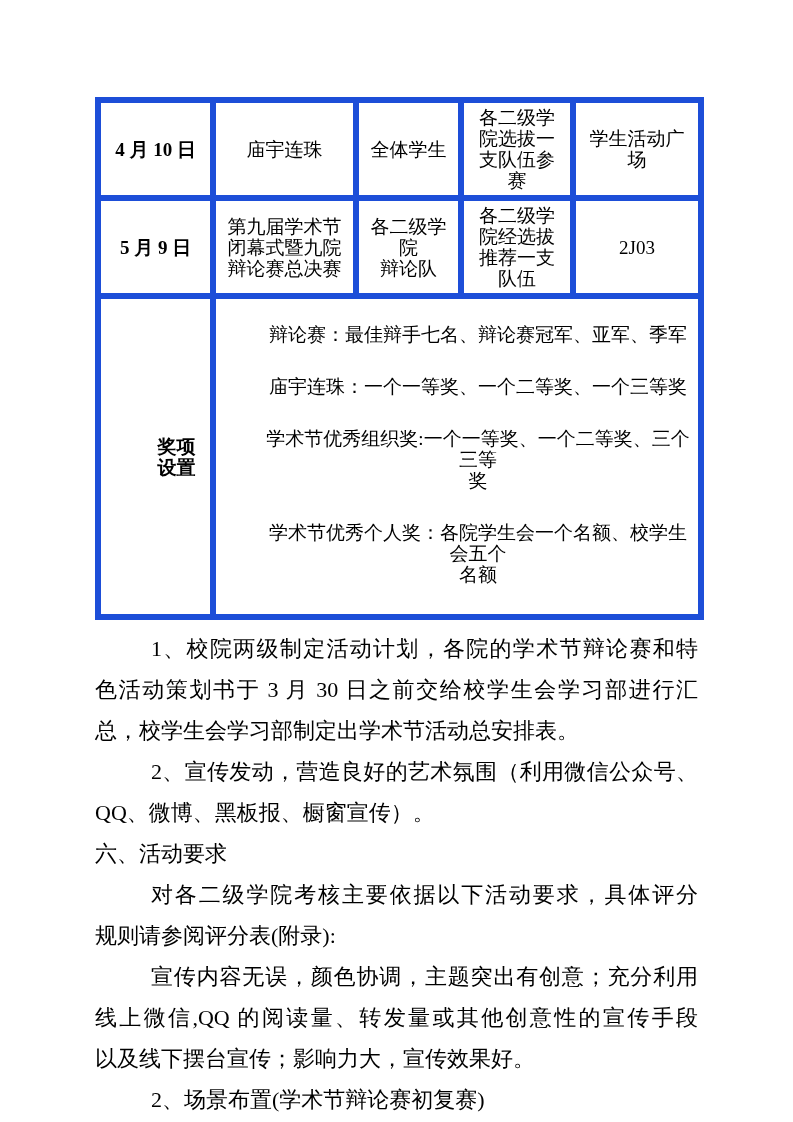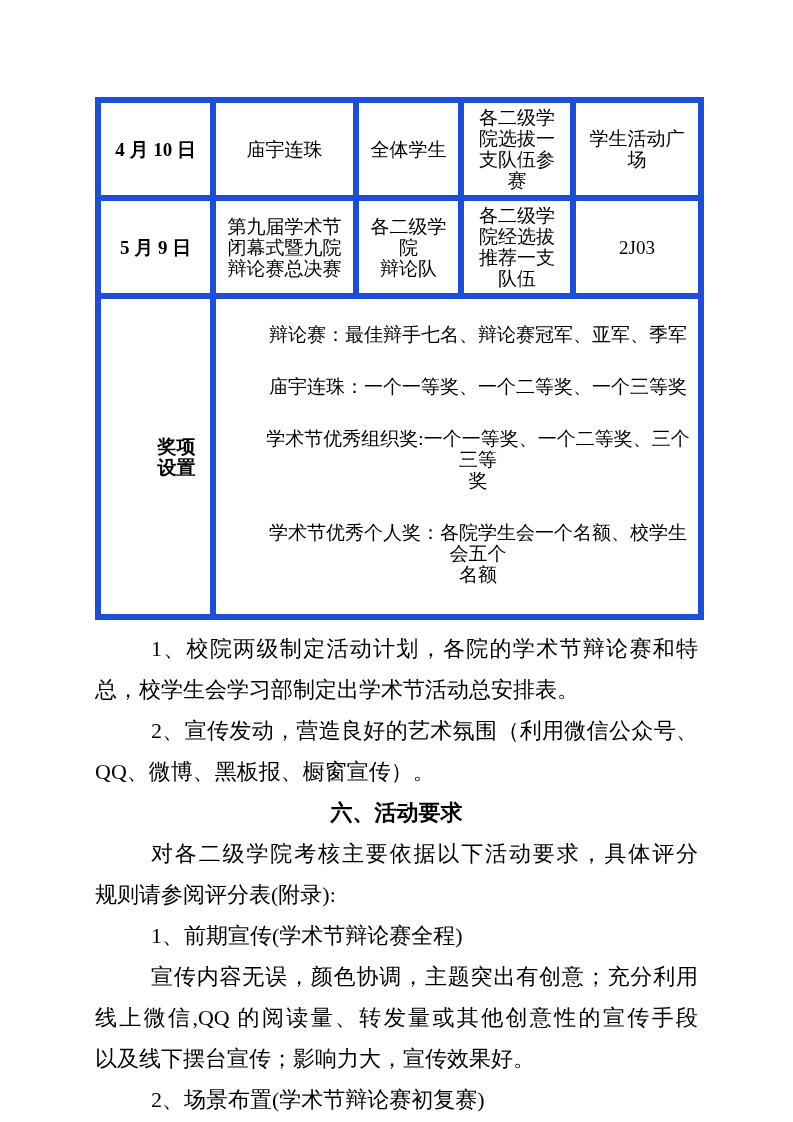--- a/index.html
+++ b/index.html
@@ -41,21 +41,21 @@
   .award-item:last-child { margin-bottom:4px; }
   .bodytext { margin-top:8px; font-size:22px; }
   .line {
     height:41px;
     line-height:41px;
     white-space:nowrap;
     overflow:visible;
   }
   .line.indent { padding-left:56px; }
   .line.justify { text-align:justify; text-align-last:justify; }
-  .line.heading { font-weight:bold;text-align:center; }
+  .line.heading { font-weight:normal; }
 </style>
 </head>
 <body>
 
 <div class="page">
   <div class="content">
 
     <table class="doc-table">
       <colgroup>
         <col style="width:115px">
@@ -97,27 +97,27 @@
 奖</div>
             <div class="award-item">学术节优秀个人奖：各院学生会一个名额、校学生会五个
 名额</div>
           </td>
         </tr>
       </tbody>
     </table>
 
     <div class="bodytext">
       <div class="line indent justify">1、校院两级制定活动计划，各院的学术节辩论赛和特</div>
+      <div class="line justify">色活动策划书于 3 月 30 日之前交给校学生会学习部进行汇</div>
       <div class="line">总，校学生会学习部制定出学术节活动总安排表。</div>
       <div class="line indent justify">2、宣传发动，营造良好的艺术氛围（利用微信公众号、</div>
       <div class="line">QQ、微博、黑板报、橱窗宣传）。</div>
       <div class="line heading">六、活动要求</div>
       <div class="line indent justify">对各二级学院考核主要依据以下活动要求，具体评分</div>
       <div class="line">规则请参阅评分表(附录):</div>
-      <div class="line indent">1、前期宣传(学术节辩论赛全程)</div>
       <div class="line indent justify">宣传内容无误，颜色协调，主题突出有创意；充分利用</div>
       <div class="line justify">线上微信,QQ 的阅读量、转发量或其他创意性的宣传手段</div>
       <div class="line">以及线下摆台宣传；影响力大，宣传效果好。</div>
       <div class="line indent">2、场景布置(学术节辩论赛初复赛)</div>
     </div>
 
   </div>
 </div>
 
 </body></html>

